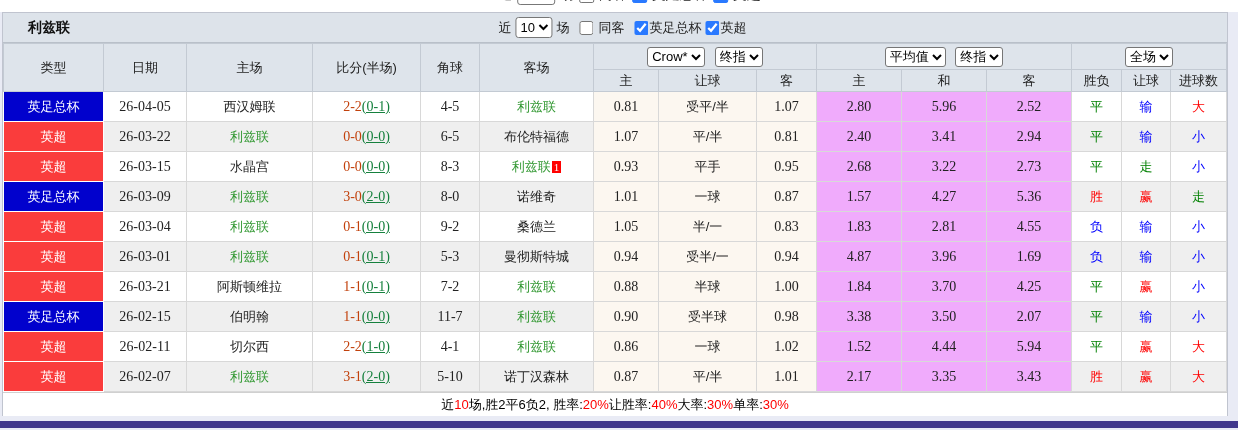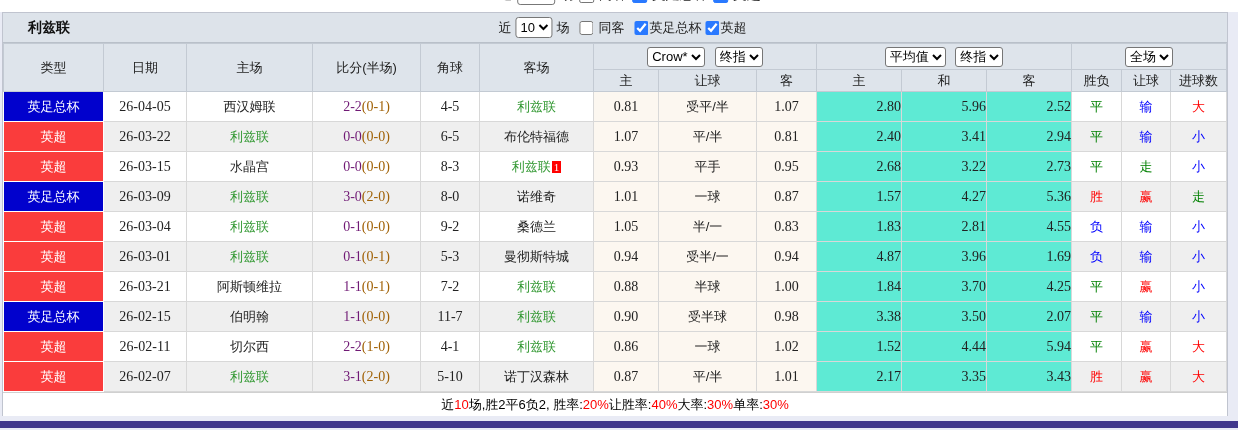--- a/index.html
+++ b/index.html
@@ -44,26 +44,26 @@
   thead tr.subrow th{height:21px;}
   thead select{font-size:13px;height:20px;background:#fff;border:1px solid #767676;border-radius:3px;margin:0 3px;}
   tbody td{
     border:1px solid #d8d8d8;text-align:center;height:29px;
     padding:0;font-size:13px;color:#222;overflow:hidden;white-space:nowrap;
   }
   td.type{color:#fff;border-color:#fff;}
   td.type.blue{background:#0101cd;}
   td.type.red{background:#fa3c3c;}
   td.odds{background:#fcf7f0;margin-left:28px;}
-  td.avg{background:#5eead4;text-align:right;}
+  td.avg{background:#f0abfc;}
   tr.even td.plain{background:#efefef;}
   .num{font-family:"Liberation Serif","DejaVu Serif",serif;font-size:14px;}
   .focus{color:#339933;}
-  .s-main{color:#701a75;}
-  .s-half{color:#a16207;}
+  .s-main{color:#c2410c;}
+  .s-half{color:#15803d;text-decoration:underline;}
   .badge{background:#ff0000;color:#fff;font-size:11px;padding:0 2px;margin-left:1px;font-family:"Liberation Serif",serif;}
   .c-red{color:#ff0000;}
   .c-blue{color:#0000ff;}
   .c-green{color:#008000;}
   .teamlink{cursor:pointer;}
 
   .footerbar{
     height:23px;border-top:1px solid #d0d0d0;background:#fff;
     display:flex;align-items:center;justify-content:center;font-size:13px;color:#000;
   }

